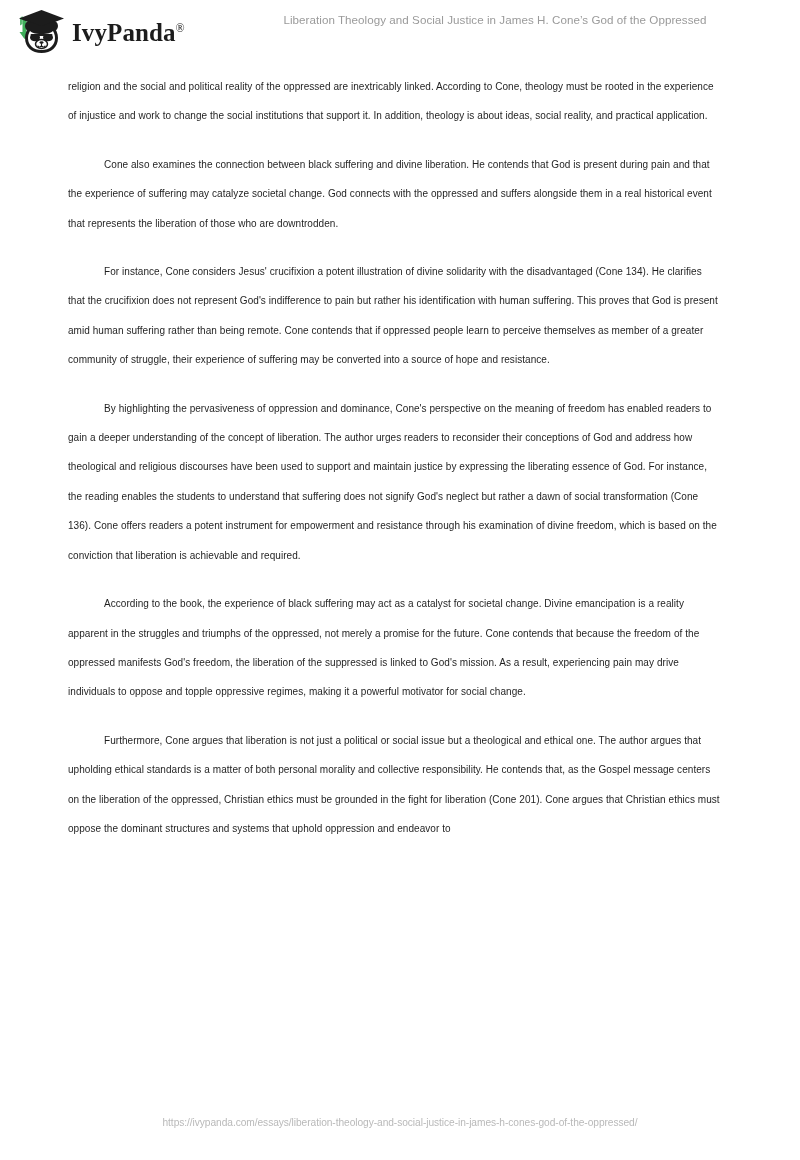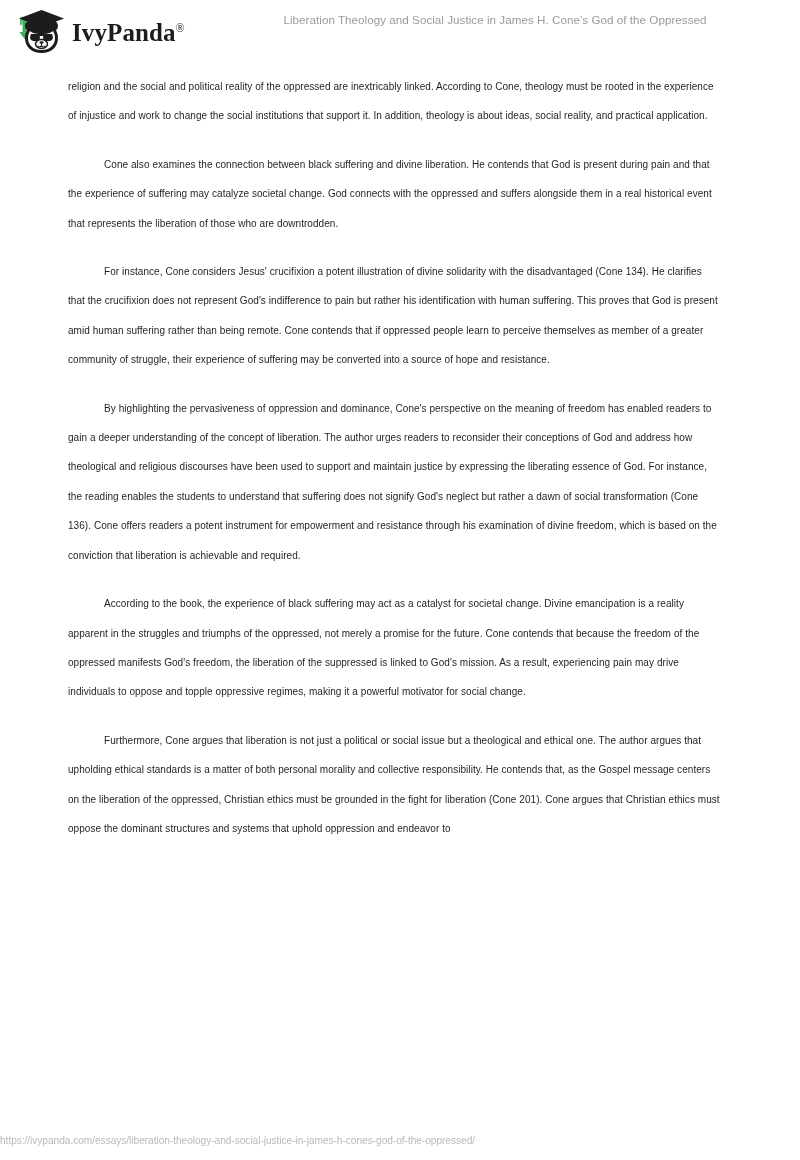--- a/index.html
+++ b/index.html
@@ -107,22 +107,23 @@
   }
 
   .content p:last-child {
     margin-bottom: 0;
   }
 
   
   .page-footer {
     position: absolute;
     left: 0;
-    bottom: 12px;
+    bottom: 30px;
     width: 800px;
+    text-align: center;
   }
 
   .footer-url {
     display: inline-block;
     font-size: 10.2px;
     line-height: 13px;
     color: #b9b9b9;
     letter-spacing: -0.06px;
     text-decoration: none;
     white-space: nowrap;

